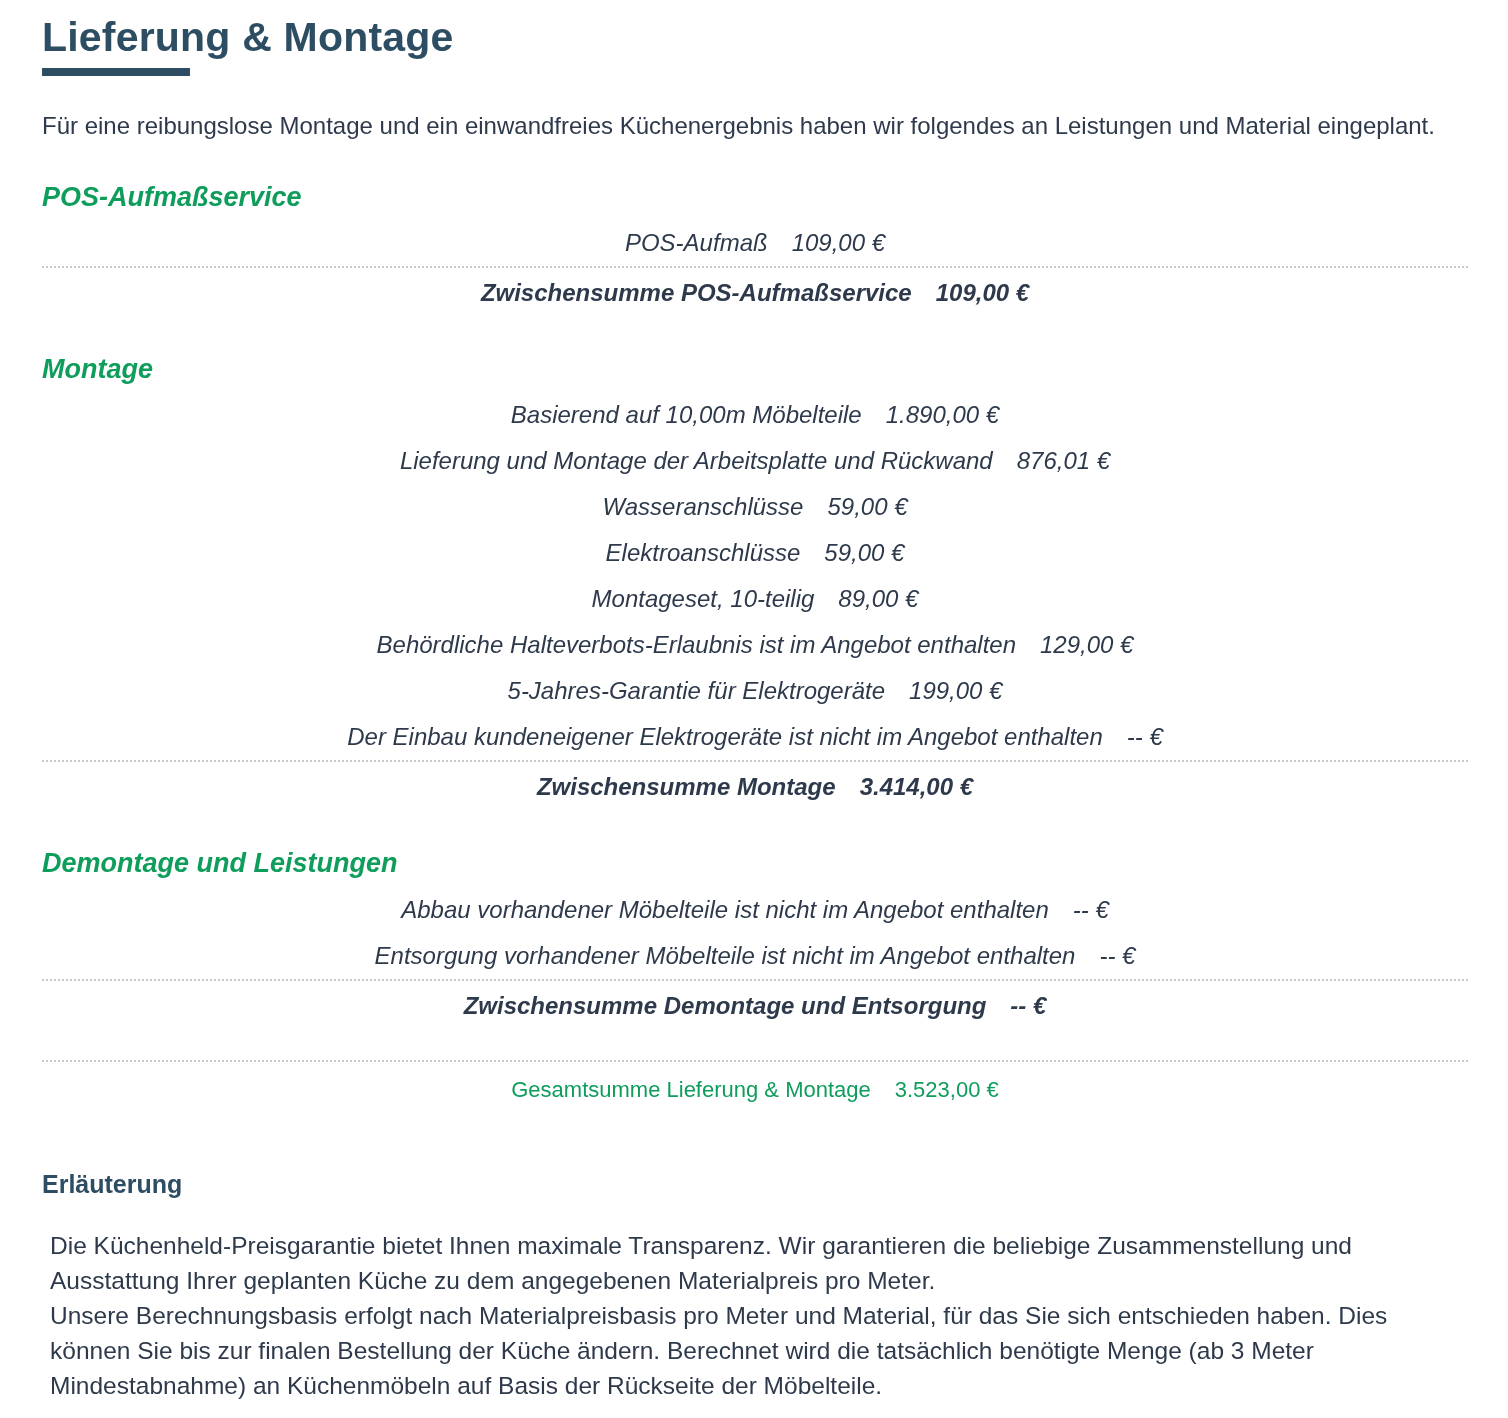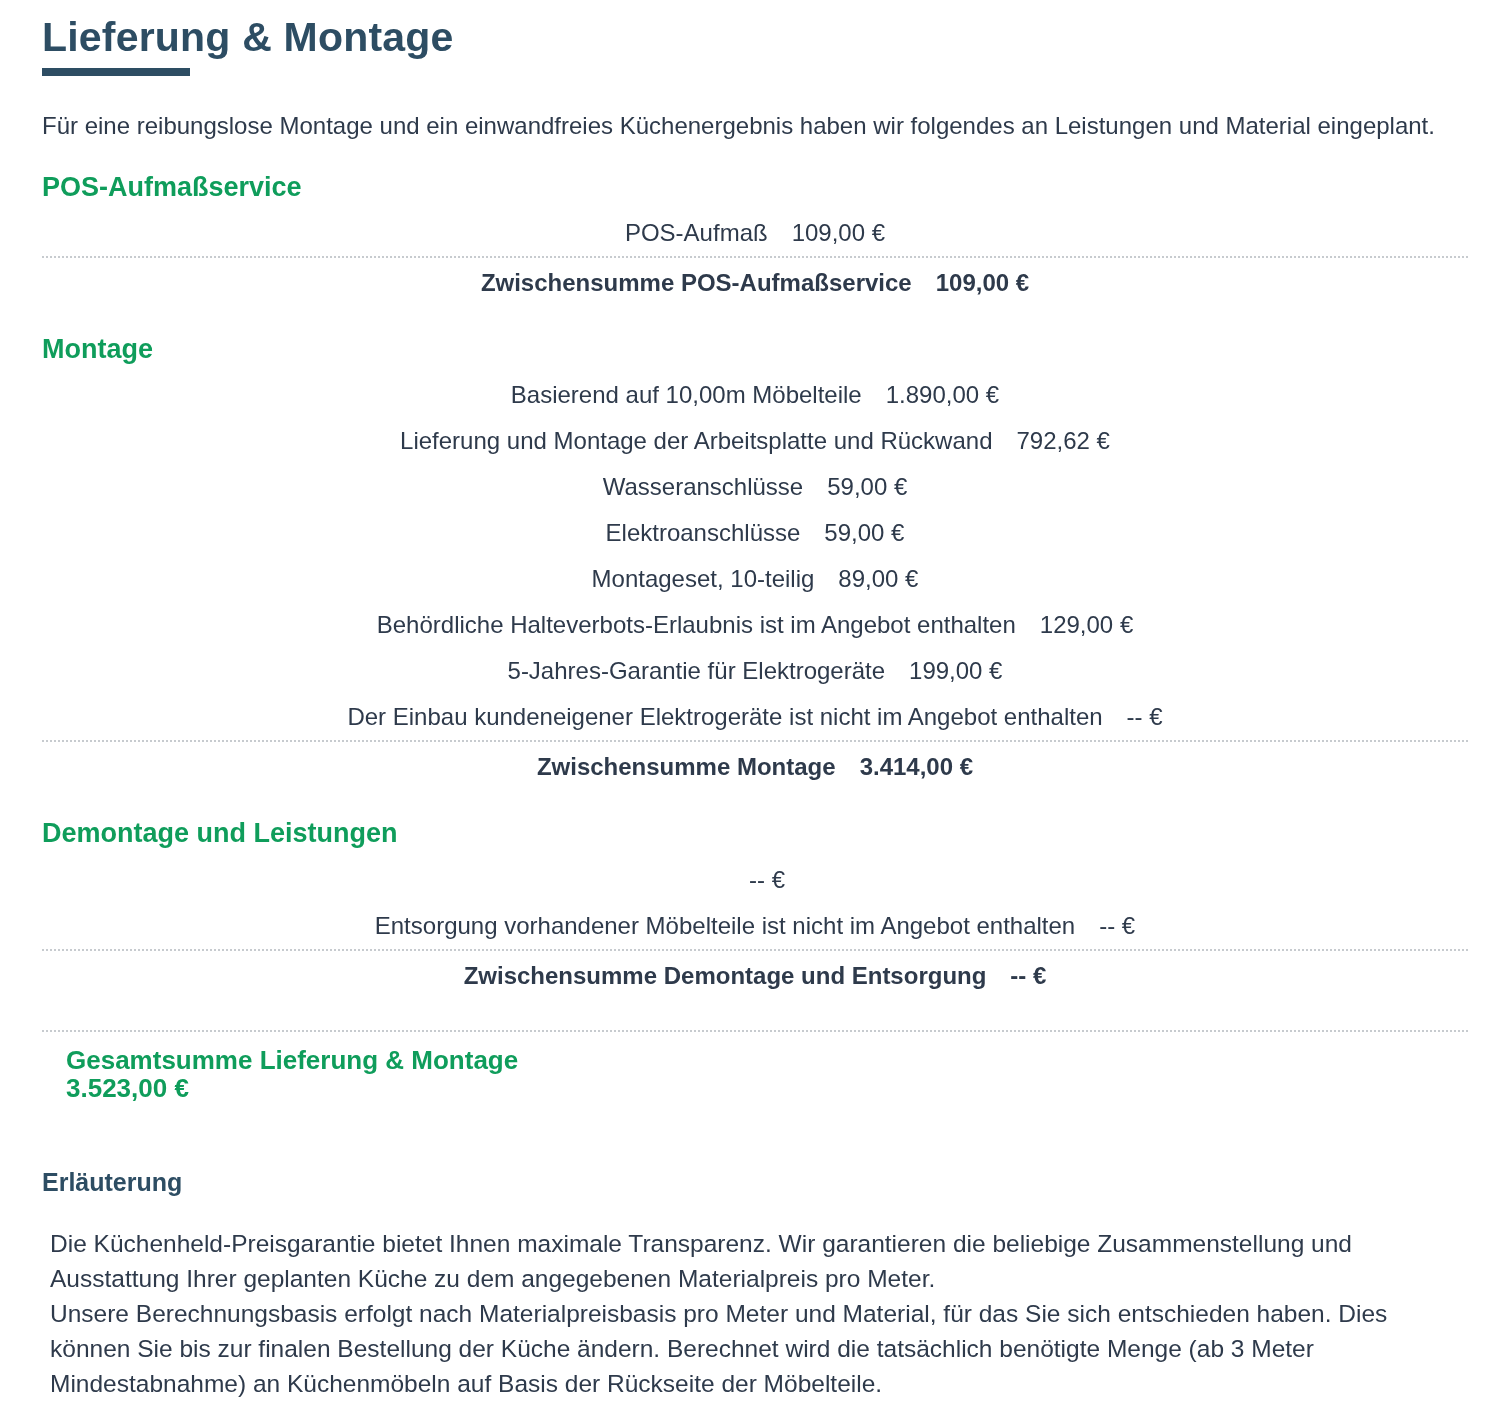--- a/index.html
+++ b/index.html
@@ -32,21 +32,21 @@
     background: var(--heading-dark);
     margin-top: 5px;
   }
   .intro {
     font-size: 24px;
     line-height: 37px;
     margin: 31px 0 0;
     max-width: 1400px;
   }
 
-  .group { margin-top: 26px; }
+  .group { margin-top: 36px; font-style: italic; }
   .group-title {
     font-size: 27px;
     font-weight: 700;
     color: var(--accent-green);
     margin: 0 0 5px;
     line-height: 1.3;
   }
   .row {
     display: flex;
     justify-content: center;
@@ -61,25 +61,24 @@
     border-top: 2px dotted var(--divider);
     padding-top: 11px;
   }
 
   .grand-divider {
     border-top: 2px dotted var(--divider);
     margin-top: 31px;
     height: 0;
   }
   .row.grand {
-    font-weight: 700;
+    font-weight: 400;
     color: var(--accent-green);
-    font-size: 26px;
+    font-size: 22px;
     padding-top: 14px;
-    flex-direction: column;
   }
 
   .explanation { margin-top: 57px; }
   .explanation-title {
     font-size: 25px;
     font-weight: 700;
     color: var(--heading-dark);
     margin: 0 0 29px;
   }
   .explanation-text {
@@ -113,21 +112,21 @@
   </section>
 
   <section class="group">
     <h2 class="group-title">Montage</h2>
     <div class="row">
       <span class="label">Basierend auf 10,00m Möbelteile</span>
       <span class="price">1.890,00 €</span>
     </div>
     <div class="row">
       <span class="label">Lieferung und Montage der Arbeitsplatte und Rückwand</span>
-      <span class="price">792,62 €</span>
+      <span class="price">876,01 €</span>
     </div>
     <div class="row">
       <span class="label">Wasseranschlüsse</span>
       <span class="price">59,00 €</span>
     </div>
     <div class="row">
       <span class="label">Elektroanschlüsse</span>
       <span class="price">59,00 €</span>
     </div>
     <div class="row">
@@ -148,20 +147,21 @@
     </div>
     <div class="row subtotal">
       <span class="label">Zwischensumme Montage</span>
       <span class="price">3.414,00 €</span>
     </div>
   </section>
 
   <section class="group">
     <h2 class="group-title">Demontage und Leistungen</h2>
     <div class="row">
+      <span class="label">Abbau vorhandener Möbelteile ist nicht im Angebot enthalten</span>
       <span class="price">-- €</span>
     </div>
     <div class="row">
       <span class="label">Entsorgung vorhandener Möbelteile ist nicht im Angebot enthalten</span>
       <span class="price">-- €</span>
     </div>
     <div class="row subtotal">
       <span class="label">Zwischensumme Demontage und Entsorgung</span>
       <span class="price">-- €</span>
     </div>

